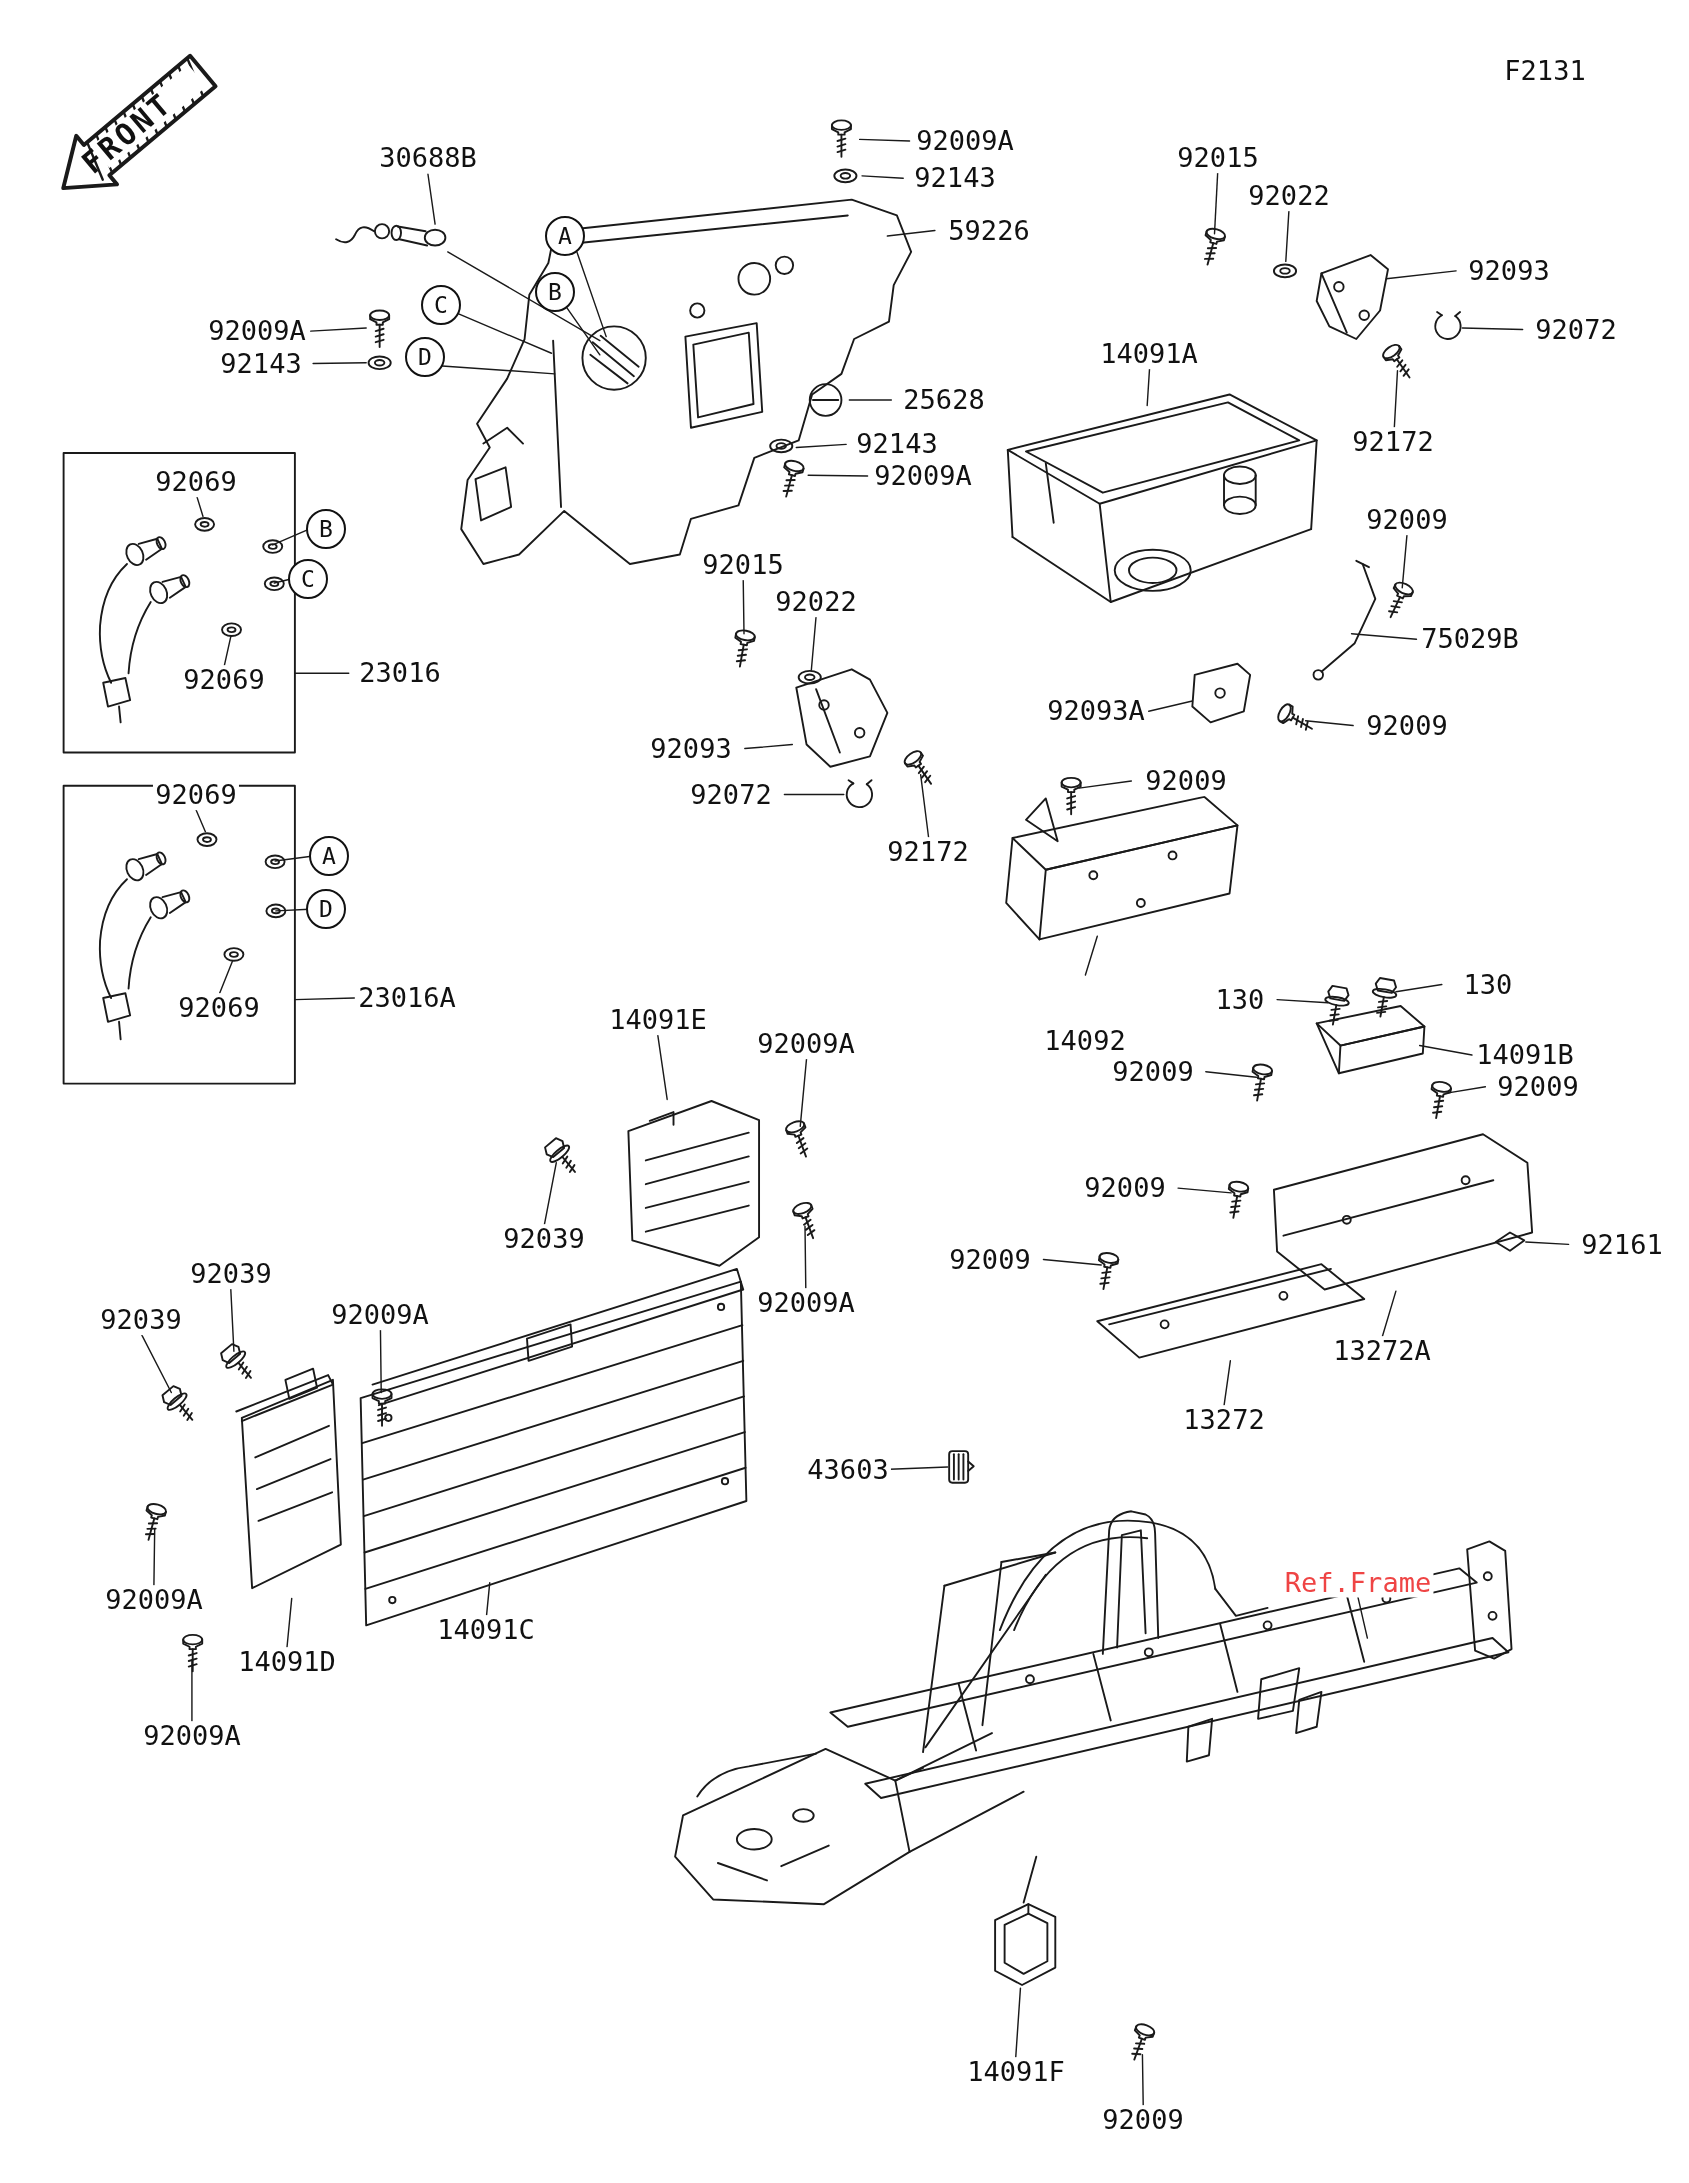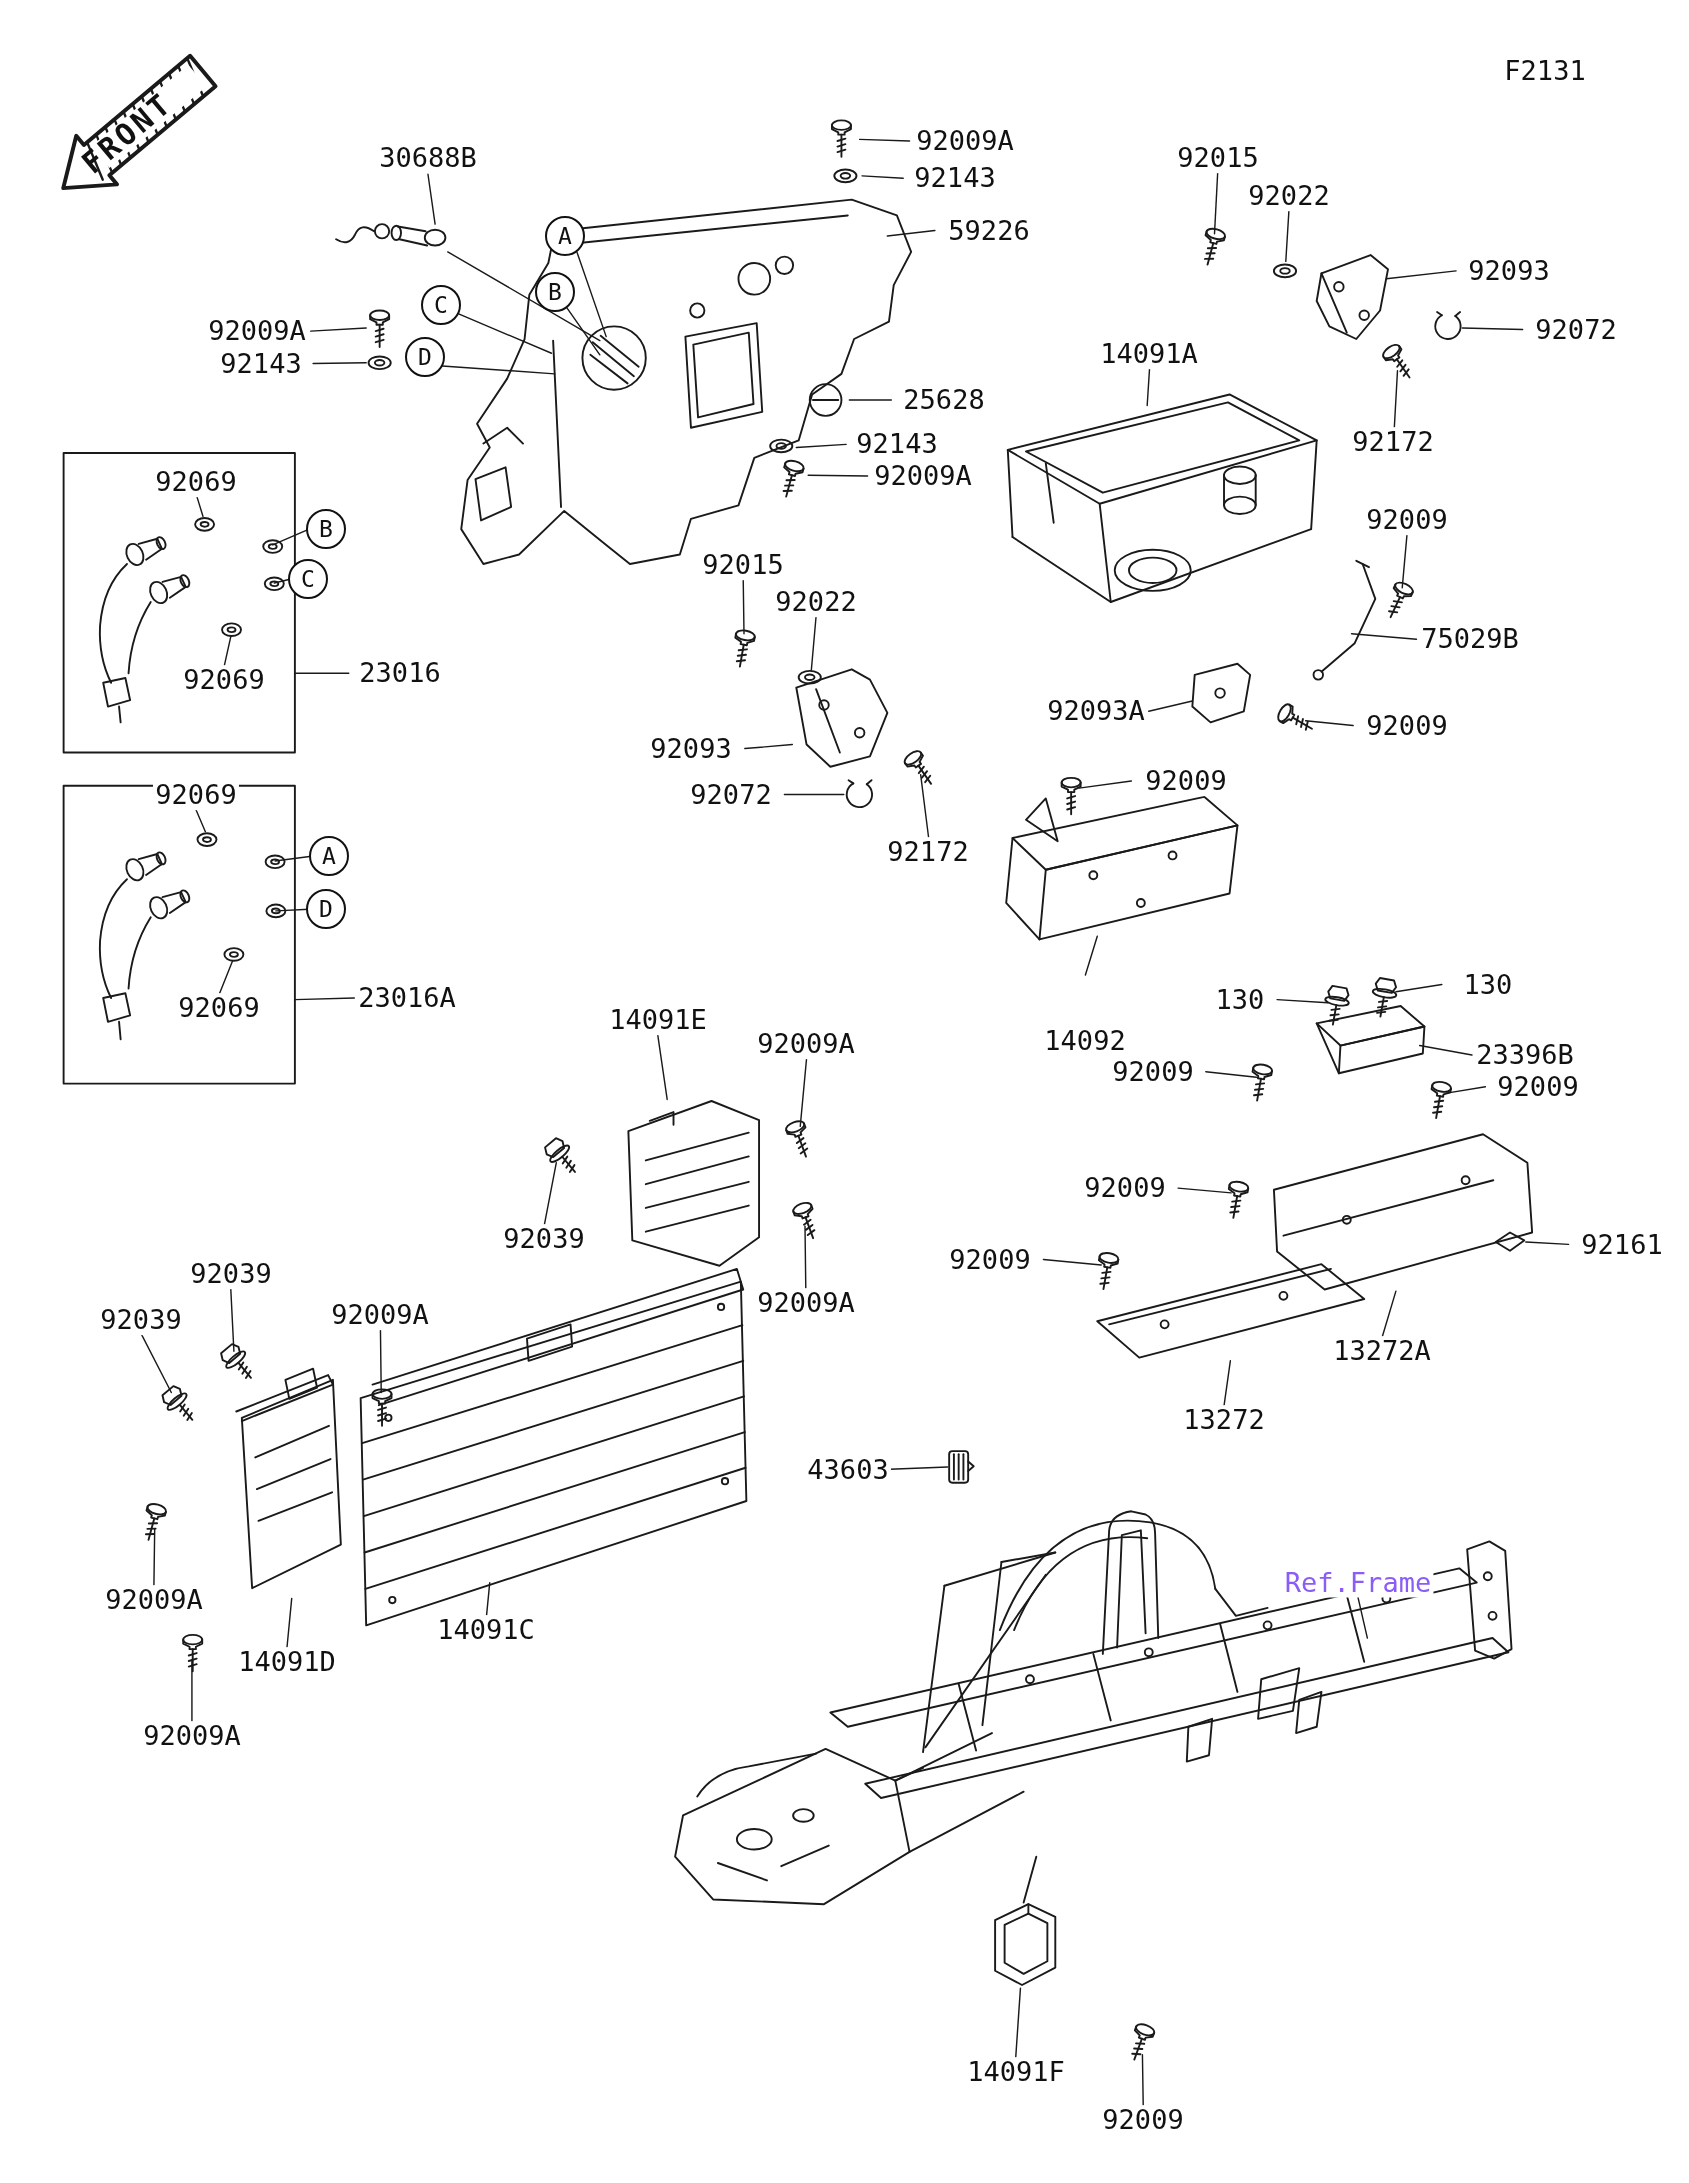--- a/index.html
+++ b/index.html
@@ -7,21 +7,21 @@
           font-family:"DejaVu Sans Mono","Liberation Mono",monospace;overflow:hidden;}
   #art{position:absolute;left:0;top:0;z-index:1;}
   .lbl{position:absolute;transform:translate(-50%,-50%);font-size:27px;color:#111;
        background:#fff;padding:0 2.4px;white-space:nowrap;z-index:2;line-height:1.1;}
   .callout{position:absolute;transform:translate(-50%,-50%);width:36px;height:36px;
        border:2.4px solid #111;border-radius:50%;display:flex;align-items:center;
        justify-content:center;font-size:23px;color:#111;background:#fff;z-index:2;}
   .pagecode{position:absolute;transform:translate(-50%,-50%);font-size:27px;color:#111;z-index:2;}
   .front{position:absolute;transform:translate(-50%,-50%) rotate(-40deg);font-size:30px;
        font-weight:bold;letter-spacing:3.2px;color:#111;z-index:3;background:transparent;}
-  .refframe{position:absolute;transform:translate(-50%,-50%);font-size:27px;color:#8b5cf6;
+  .refframe{position:absolute;transform:translate(-50%,-50%);font-size:27px;color:#ef4444;
        background:#fff;padding:0 2.4px;z-index:2;}
 </style>
 </head>
 <body>
 
 <div id="canvas">
 
 <svg id="art" width="1690" height="2183" viewBox="0 0 2133 2756">
 <defs>
   <g id="g-screw">
@@ -438,21 +438,21 @@
 <div class="lbl" style="left:1186px;top:781px">92009</div>
 <div class="lbl" style="left:1085px;top:1041px">14092</div>
 <div class="lbl" style="left:196px;top:482px">92069</div>
 <div class="lbl" style="left:224px;top:680px">92069</div>
 <div class="lbl" style="left:400px;top:673px">23016</div>
 <div class="lbl" style="left:196px;top:795px">92069</div>
 <div class="lbl" style="left:219px;top:1008px">92069</div>
 <div class="lbl" style="left:407px;top:998px">23016A</div>
 <div class="lbl" style="left:1240px;top:1000px">130</div>
 <div class="lbl" style="left:1488px;top:985px">130</div>
-<div class="lbl" style="left:1525px;top:1055px">23396B</div>
+<div class="lbl" style="left:1525px;top:1055px">14091B</div>
 <div class="lbl" style="left:1153px;top:1072px">92009</div>
 <div class="lbl" style="left:1538px;top:1087px">92009</div>
 <div class="lbl" style="left:1125px;top:1188px">92009</div>
 <div class="lbl" style="left:990px;top:1260px">92009</div>
 <div class="lbl" style="left:1622px;top:1245px">92161</div>
 <div class="lbl" style="left:1382px;top:1351px">13272A</div>
 <div class="lbl" style="left:1224px;top:1420px">13272</div>
 <div class="lbl" style="left:658px;top:1020px">14091E</div>
 <div class="lbl" style="left:806px;top:1044px">92009A</div>
 <div class="lbl" style="left:544px;top:1239px">92039</div>

